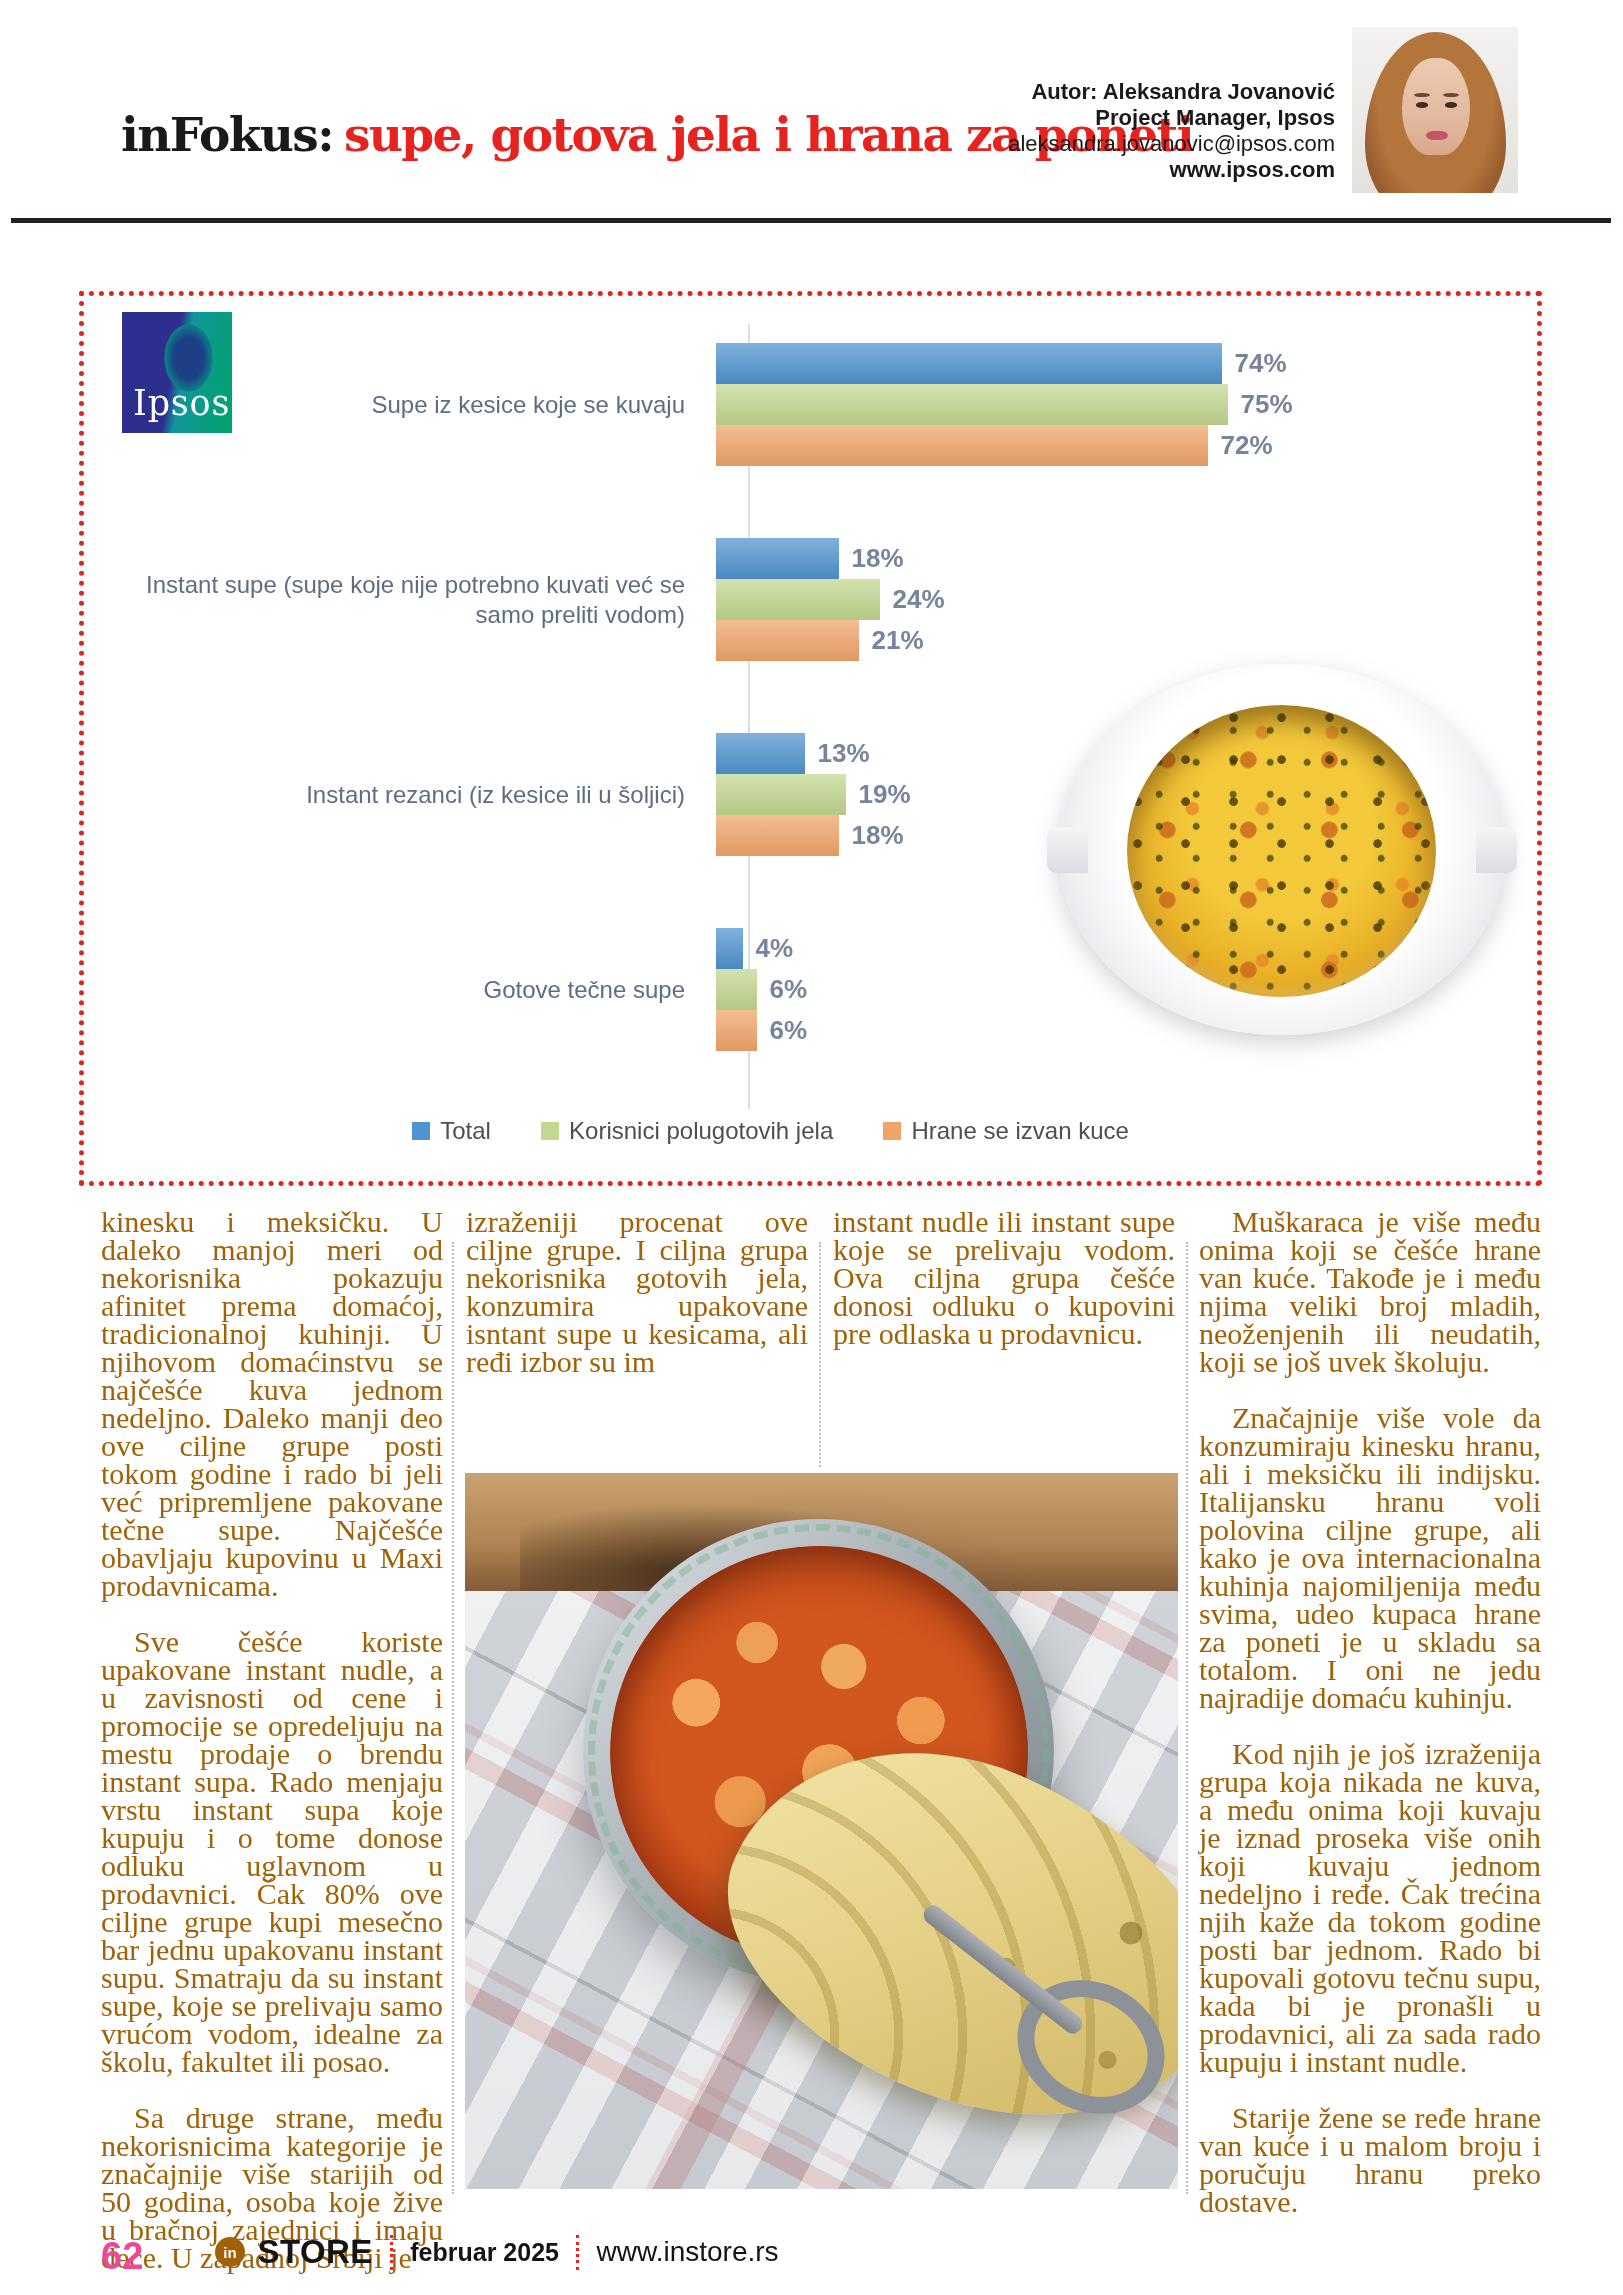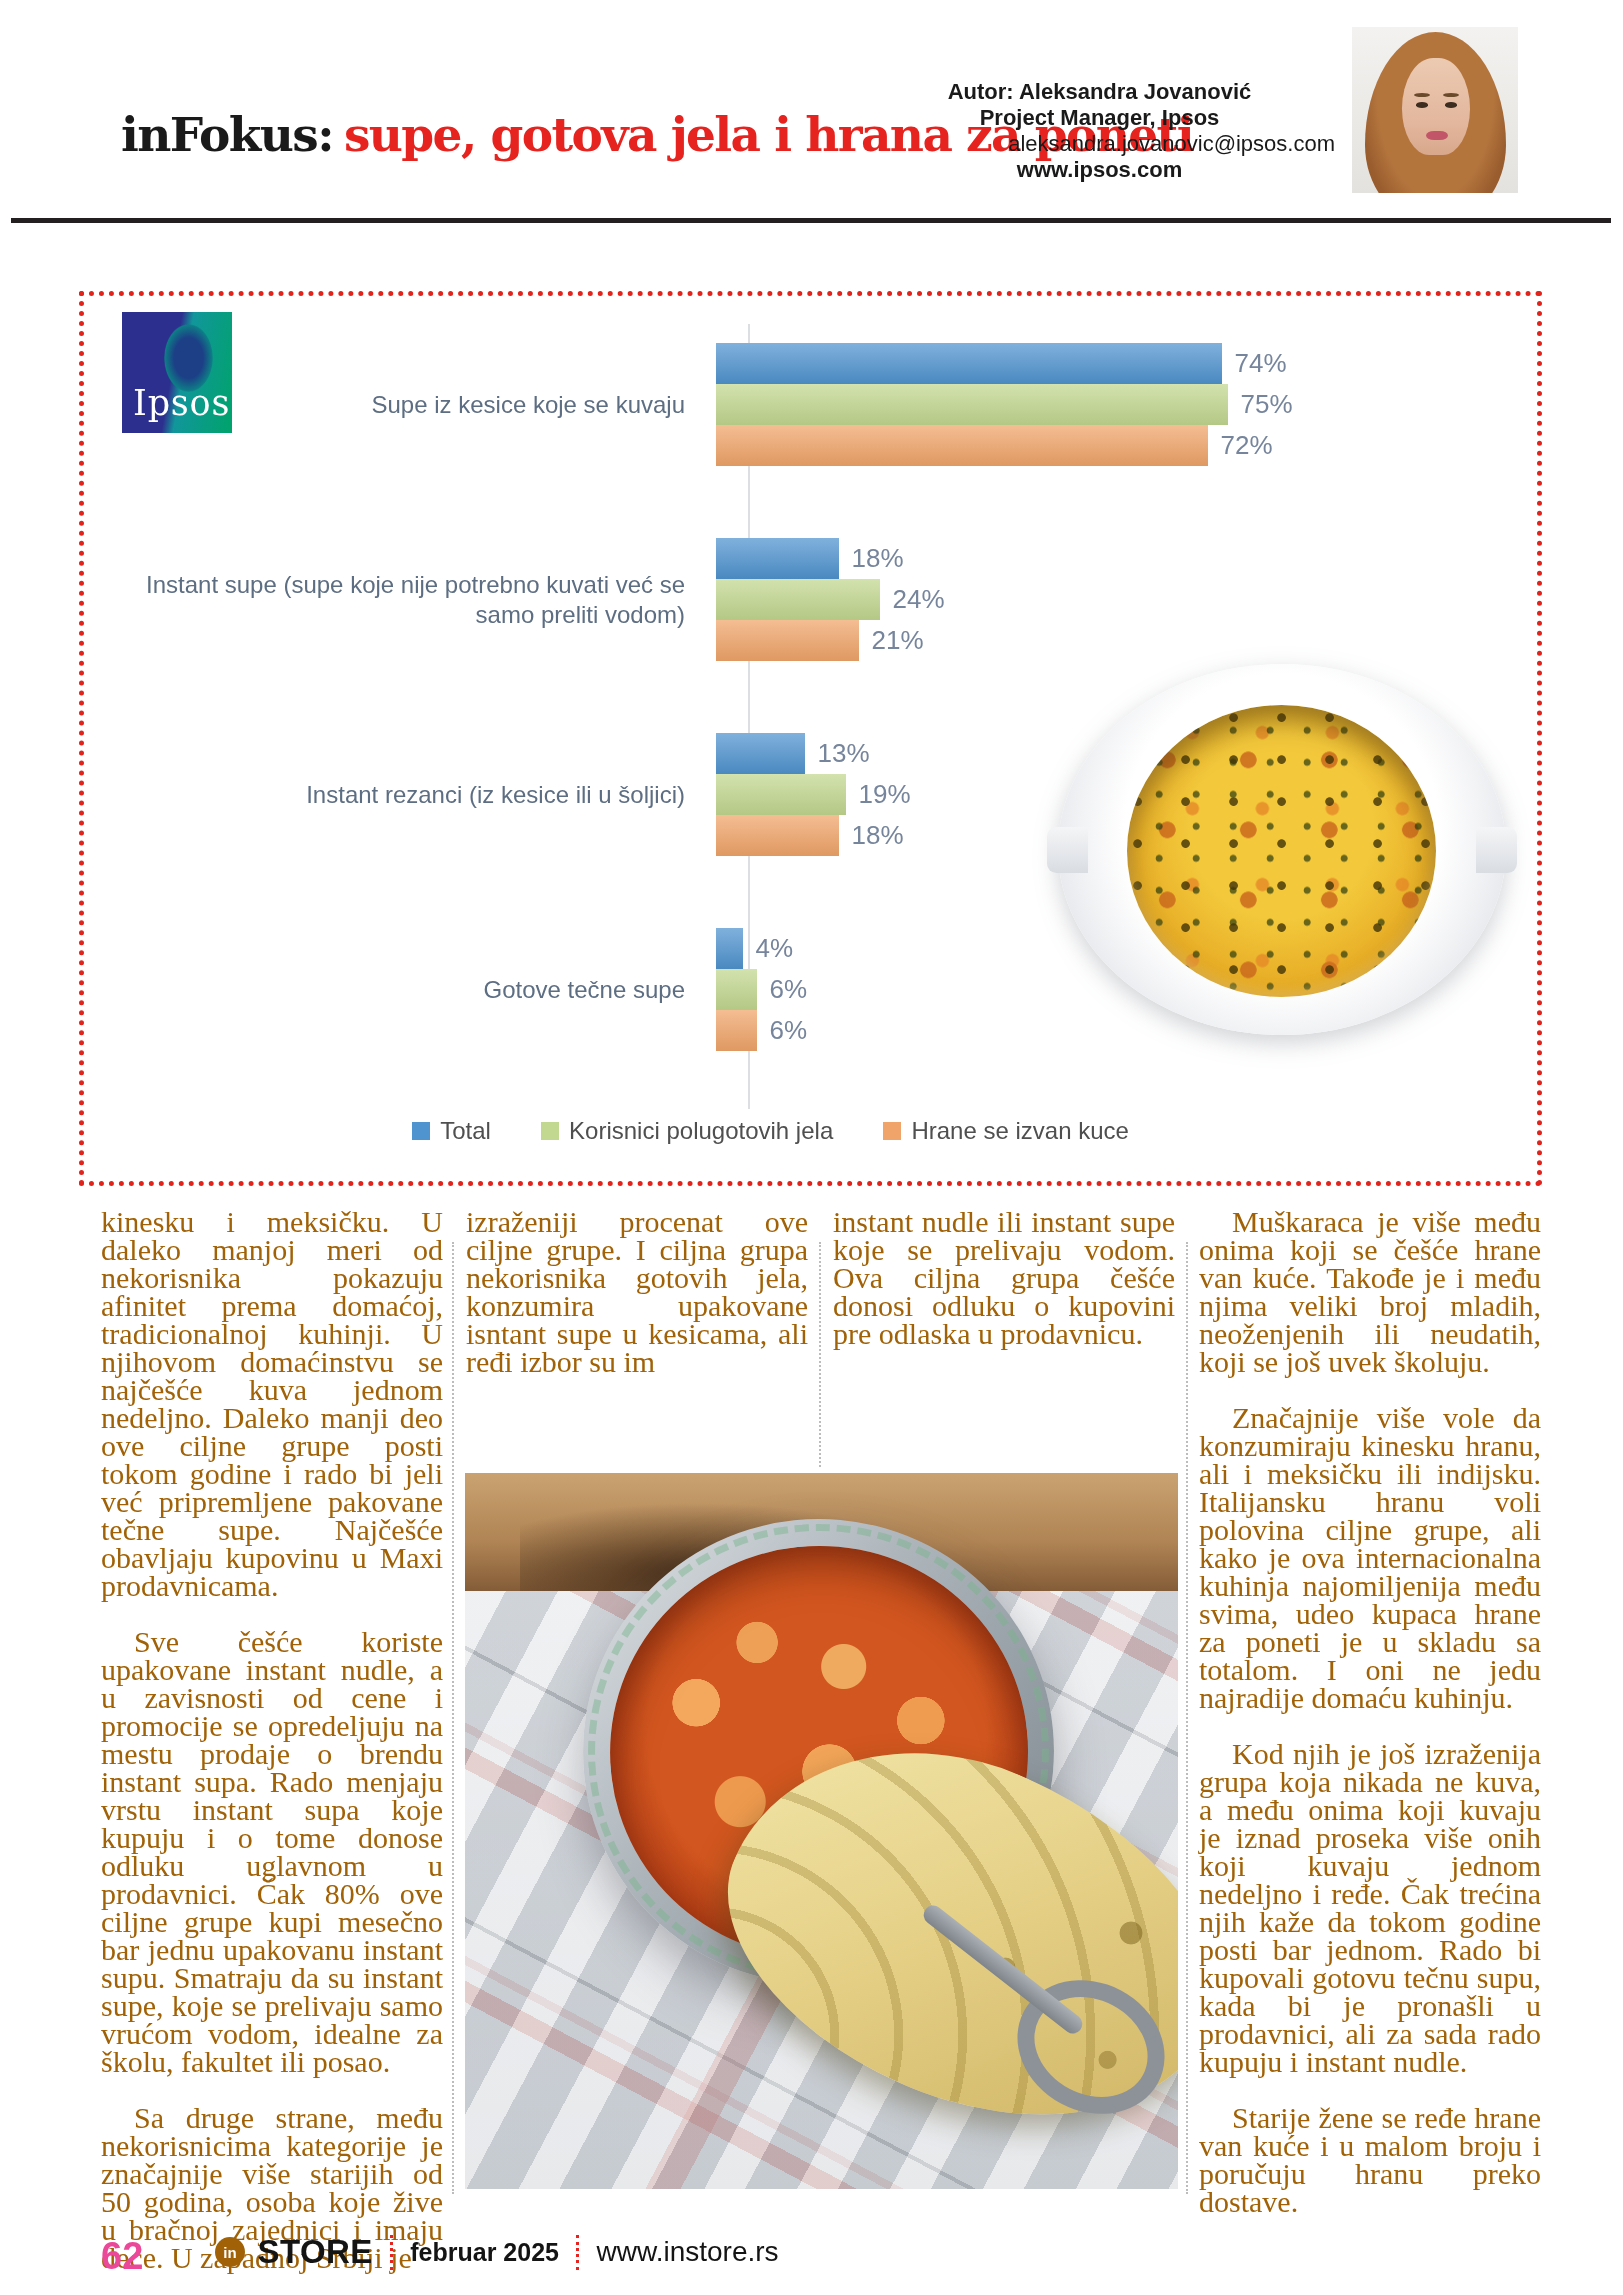--- a/index.html
+++ b/index.html
@@ -6,21 +6,21 @@
   .page{position:relative;width:1623px;height:2295px;background:#ffffff;overflow:hidden;
         font-family:"Liberation Serif",serif;color:#111;}
 
   
   .kicker{position:absolute;left:101px;top:107px;font-family:"DejaVu Serif",serif;
           font-weight:bold;font-size:47px;letter-spacing:-1.6px;white-space:nowrap;margin-left:20px;}
   .kicker .k-label{color:#1a1a1a;}
   .kicker .k-title{color:#e6231e;margin-left:11px;}
   .author{position:absolute;left:864px;top:79px;width:471px;text-align:right;
           font-family:"Liberation Sans",sans-serif;font-size:22px;line-height:26px;color:#1a1a1a;}
-  .author .b{font-weight:bold;text-align:center;}
+  .author .b{font-weight:bold;}
   .portrait{position:absolute;left:1352px;top:27px;width:166px;height:166px;overflow:hidden;
             background:linear-gradient(180deg,#f3f2f0 0%,#e4e2de 100%);}
   .portrait .hair{position:absolute;left:12.6px;top:4.7px;width:141px;height:188px;
             background:radial-gradient(ellipse at 50% 32%,#b4753d 0 58%,#9a5d2e 76%,#8a5227 100%);
             border-radius:50% 50% 42% 42% / 60% 60% 40% 40%;}
   .portrait .face{position:absolute;left:50px;top:31px;width:68px;height:97px;
             background:linear-gradient(180deg,#eccab2 0%,#e2b69c 70%,#d8a78c 100%);
             border-radius:46% 46% 40% 40% / 52% 52% 48% 48%;}
   .portrait .eye{position:absolute;top:75px;width:11.8px;height:5.5px;background:#3d2c20;border-radius:50%;}
   .portrait .eye.l{left:64px;} .portrait .eye.r{left:93px;}
@@ -38,21 +38,21 @@
   .ipsos::before{content:"";position:absolute;left:42px;top:12.6px;width:49px;height:68px;border-radius:50%;
          background:radial-gradient(ellipse,#1c3f86 0 42%,#0e7d86 68%,rgba(14,125,134,0) 72%);}
   .ipsos .ipsos-text{position:absolute;left:11px;bottom:9.4px;color:#fff;
          font-family:"DejaVu Serif",serif;font-size:35px;letter-spacing:0.8px;}
   .axis{position:absolute;left:664px;top:28px;width:1.6px;height:785px;background:#dcdfe2;}
   #rows{position:absolute;left:0;top:47px;right:11px;}
   .bar-group{display:flex;align-items:center;margin-bottom:72px;}
   .cat{flex:0 0 632px;padding-right:31px;box-sizing:border-box;text-align:right;
        font-family:"Liberation Sans",sans-serif;font-size:24px;line-height:30px;color:#5d6e83;}
   .bars{display:flex;flex-direction:column;}
-  .bar-row{display:flex;align-items:center;height:41px;}
+  .bar-row{display:flex;align-items:center;height:41px;font-weight:bold;}
   .bar{height:41px;background-image:linear-gradient(180deg,rgba(255,255,255,.28),rgba(0,0,0,.07));}
   .val{margin-left:12.6px;font-family:"Liberation Sans",sans-serif;font-size:26px;color:#76859c;}
   .legend{position:absolute;left:328px;top:821px;display:flex;align-items:center;gap:50px;
           font-family:"Liberation Sans",sans-serif;font-size:24px;color:#4f4f4f;}
   .lg-item{display:flex;align-items:center;}
   .lg-marker{width:18px;height:18px;margin-right:10.2px;flex:0 0 auto;}
   
   .bowl{position:absolute;left:974px;top:368px;width:448px;height:371px;}
   .plate{position:absolute;inset:0;border-radius:50%;
          background:radial-gradient(circle at 50% 45%,#ffffff 0 52%,#f2f3f5 66%,#e0e3e8 82%,#cfd4da 100%);

